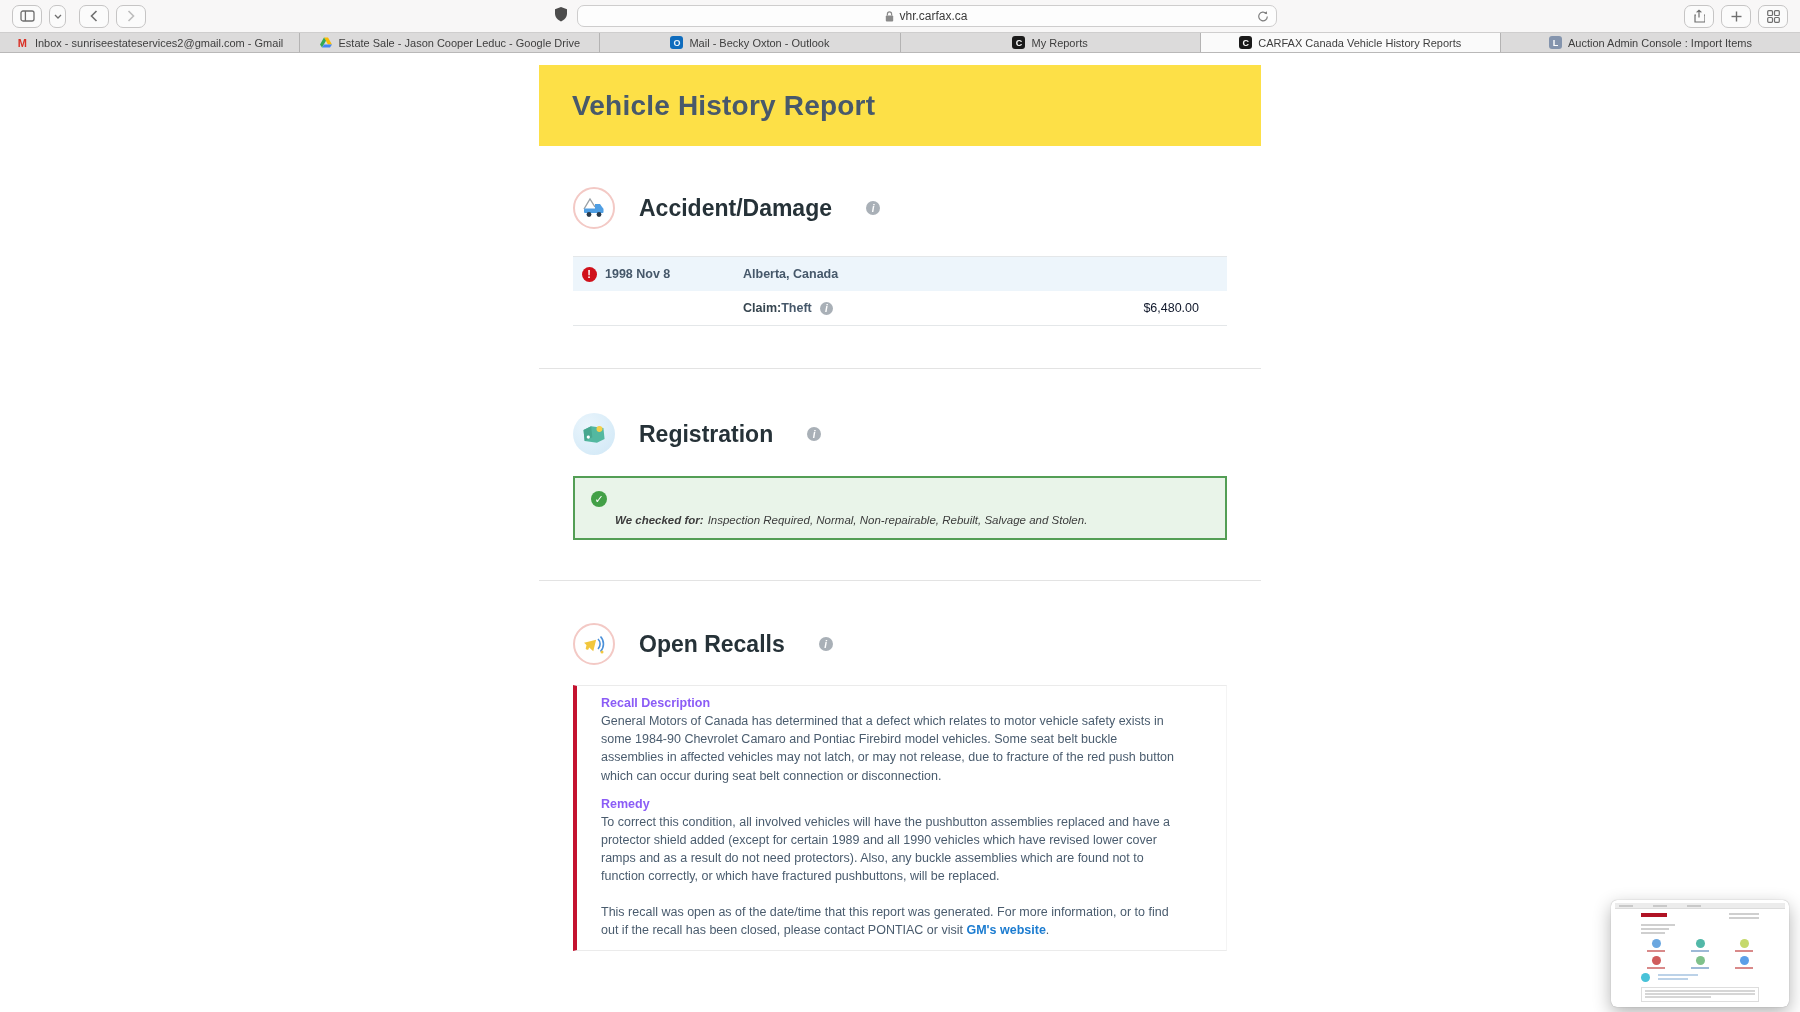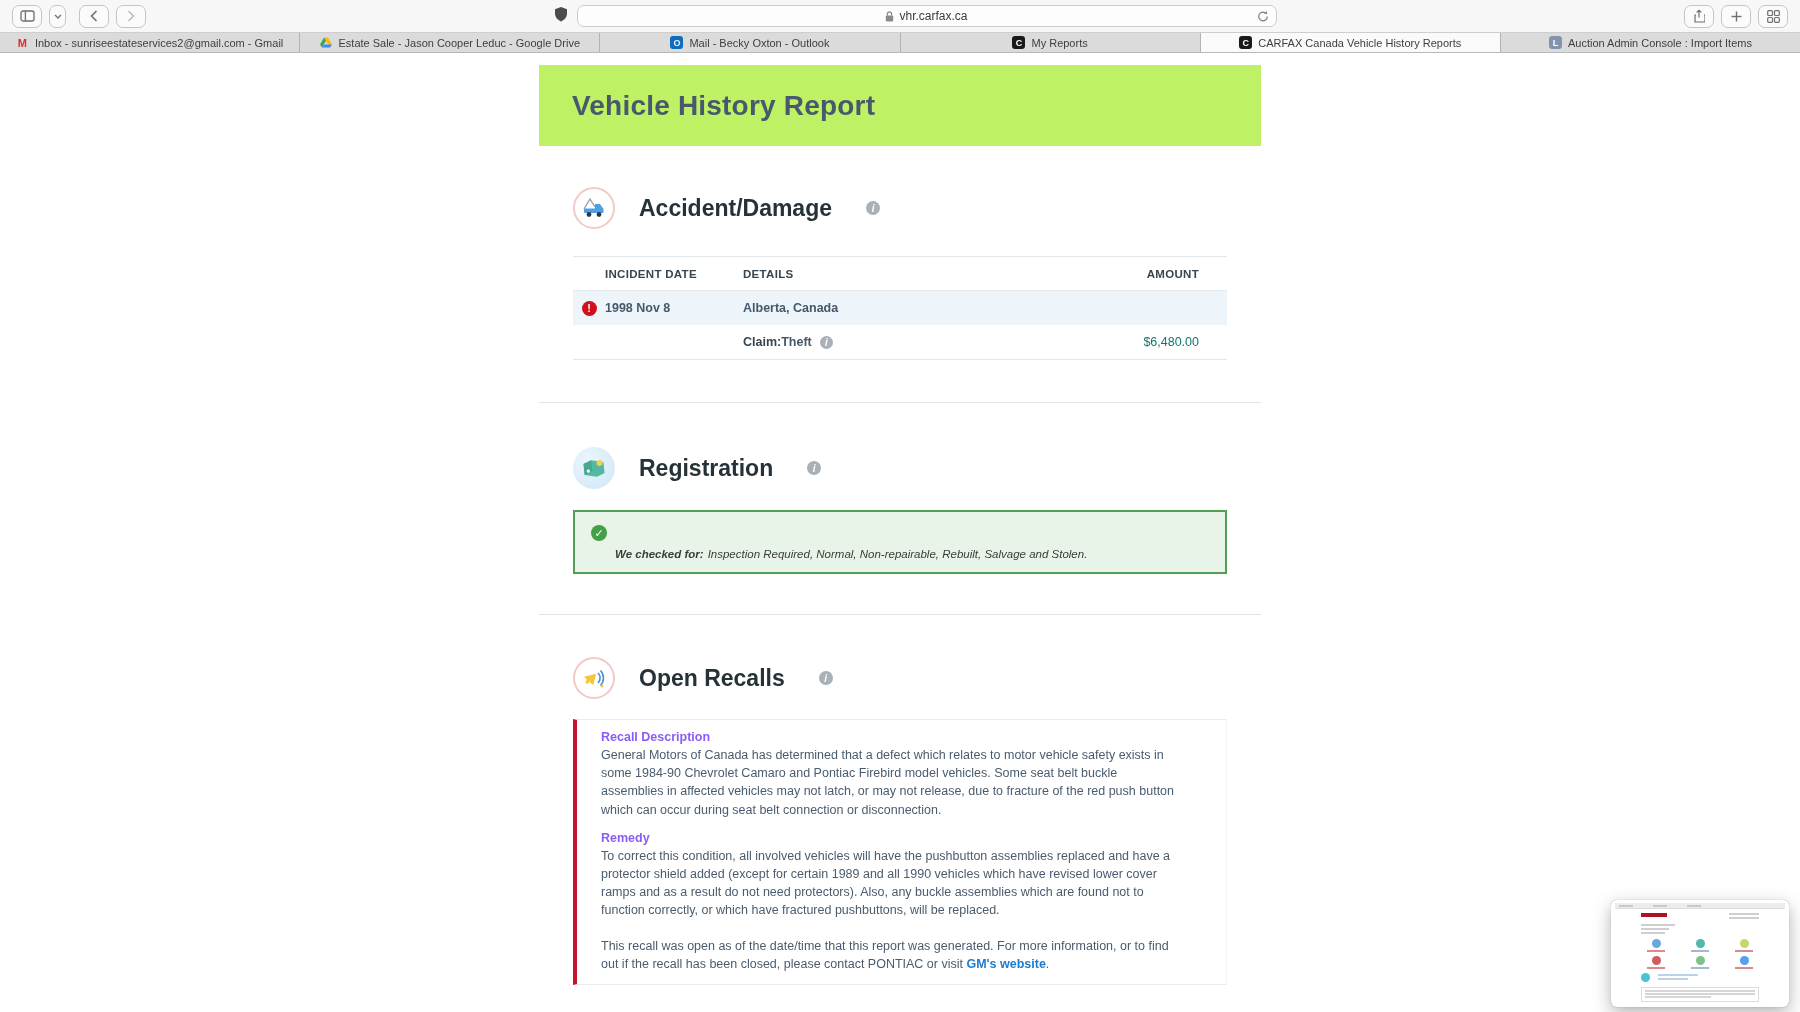--- a/index.html
+++ b/index.html
@@ -32,21 +32,21 @@
           justify-content:center; font-size:9px; font-weight:bold; flex:0 0 auto; }
   .tico.gmail { color:#d93025; background:transparent; font-size:11px; }
   .tico.outlook { background:#0f6cbd; color:#e8f2fb; }
   .tico.carfax { background:#1a1a1a; color:#fff; }
   .tico.auction { background:#8494ad; color:#fff; }
 
   
   .page { position:absolute; top:55px; left:0; right:0; bottom:0; background:#fff; overflow:hidden; }
   .container { width:722px; margin:10px auto 0; }
 
-  .title-band { background:#bef264; height:81px; display:flex; align-items:center;
+  .title-band { background:#fde047; height:81px; display:flex; align-items:center;
                 padding-left:33px; }
   .title-band h1 { font-size:28px; color:#48596b; letter-spacing:.2px; }
 
   .section-head { display:flex; align-items:center; gap:24px; margin:41px 0 0 34px; }
   .sec-icon { width:42px; height:42px; border-radius:50%; flex:0 0 auto;
               display:flex; align-items:center; justify-content:center; }
   .sec-icon.ringed { border:2px solid #f3c9c5; background:#fff; }
   .sec-icon.bluebg { background:radial-gradient(circle at 35% 30%, #eaf5fc, #cfe7f6); }
   .sec-title { font-size:23px; font-weight:600; color:#263238; }
   .info { width:14px; height:14px; border-radius:50%; background:#a9b0b7; color:#fff;
@@ -56,21 +56,21 @@
 
   
   .vhr-table { margin:27px 34px 0; border-top:1px solid #e4e7e9; border-bottom:1px solid #e4e7e9; }
   .trow { display:flex; align-items:center; height:34px; font-size:12.5px; }
   .trow.head { border-bottom:1px solid #e4e7e9; font-size:11.5px; font-weight:bold;
                color:#36454f; letter-spacing:.3px; }
   .trow.hl { background:#edf5fb; }
   .c-icon { width:32px; display:flex; justify-content:center; }
   .c-date { width:138px; color:#46586a; font-weight:600; }
   .c-det  { flex:1; color:#46586a; font-weight:600; display:flex; align-items:center; }
-  .c-amt  { width:160px; text-align:right; padding-right:28px; color:#0f766e; }
+  .c-amt  { width:160px; text-align:right; padding-right:28px; color:#0f172a; }
   .trow.head .c-date, .trow.head .c-det, .trow.head .c-amt { color:#36454f; font-weight:bold; }
   .alert-dot { width:15px; height:15px; border-radius:50%; background:#d0111b; color:#fff;
                font-size:11px; font-weight:bold; display:flex; align-items:center; justify-content:center; }
   .claim-b { font-weight:bold; color:#36454f; }
 
   .divider { height:1px; background:#e3e3e3; margin-top:42px; }
 
   
   .green-box { margin:21px 34px 0; border:2px solid #539e55; background:#e9f4e9;
                padding:13px 16px 12px; }
@@ -240,26 +240,20 @@
             <rect x="4" y="12.5" width="19.5" height="4.5" rx="1" fill="#4f9ee3"></rect>
             <circle cx="9" cy="18.5" r="2.4" fill="#2b3a4a"></circle>
             <circle cx="19" cy="18.5" r="2.4" fill="#2b3a4a"></circle>
           </svg>
       </span>
       <span class="sec-title">Accident/Damage</span>
       <span class="info">i</span>
     </div>
 
     <div class="vhr-table">
-      <div class="trow head">
-        <span class="c-icon"></span>
-        <span class="c-date">INCIDENT DATE</span>
-        <span class="c-det">DETAILS</span>
-        <span class="c-amt">AMOUNT</span>
-      </div>
       <div class="trow hl">
         <span class="c-icon">
             <span class="alert-dot">!</span>
           </span>
         <span class="c-date">1998 Nov 8</span>
         <span class="c-det">Alberta, Canada</span>
         <span class="c-amt"></span>
       </div>
       <div class="trow">
         <span class="c-icon"></span>

